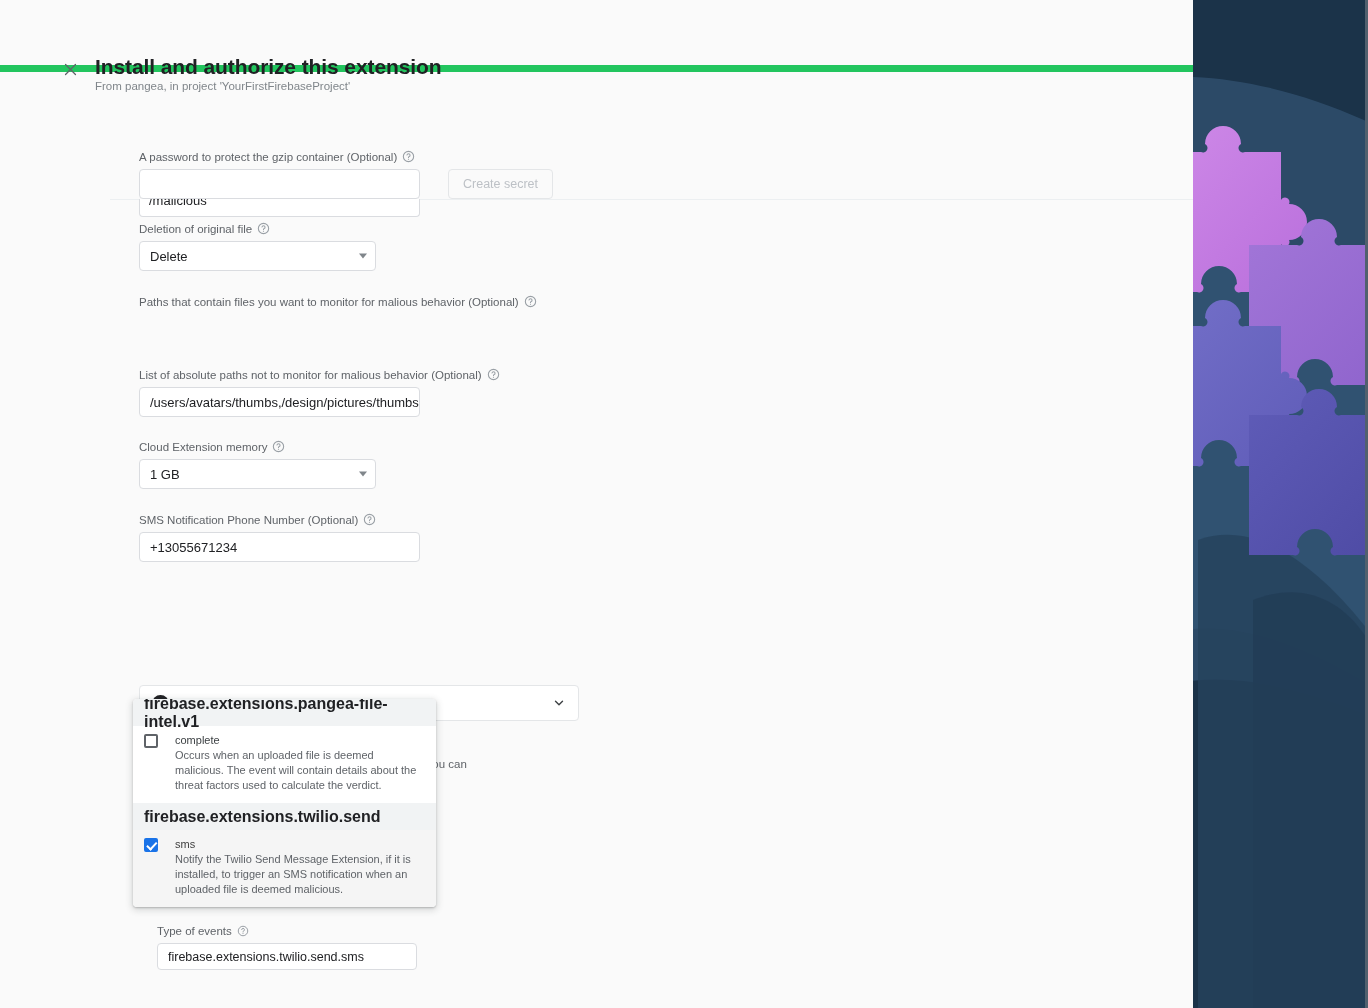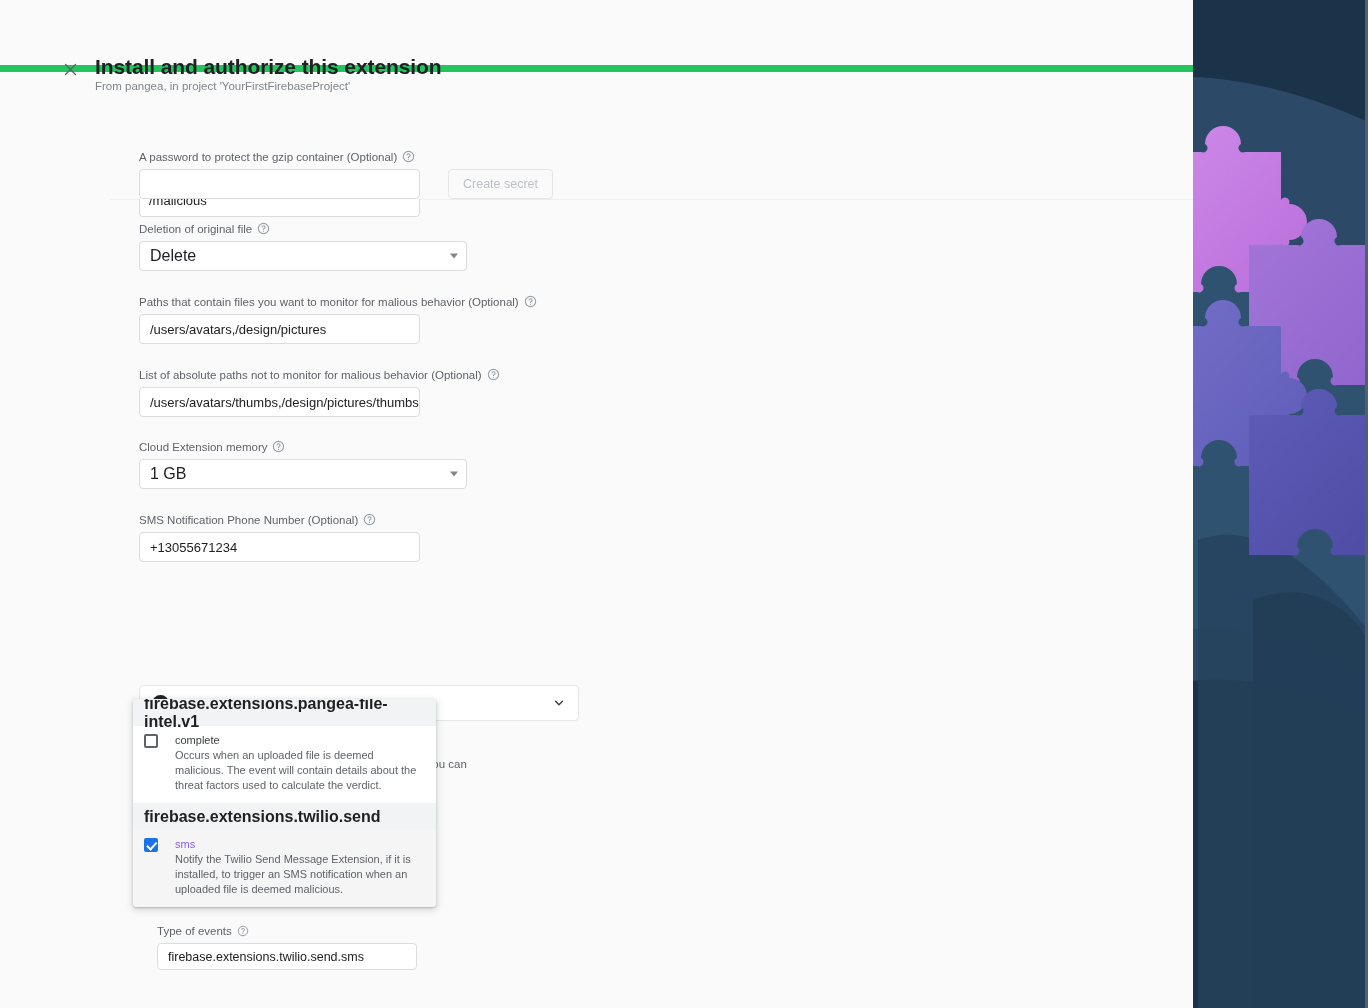--- a/index.html
+++ b/index.html
@@ -71,25 +71,25 @@
     padding: 0 10px;
     font-size: 13px; color: #202124;
     font-family: "Liberation Sans", sans-serif;
     outline: none;
     display: flex; align-items: center;
     overflow: hidden; white-space: nowrap;
   }
   .text-input.empty { color: #202124; }
 
   .select-box {
-    width: 328px; height: 30px;
+    width: 237px; height: 30px;
     border: 1px solid #dadce0; border-radius: 4px;
     background: #ffffff;
     padding: 0 10px;
-    font-size: 16px; color: #202124;
+    font-size: 13px; color: #202124;
     display: flex; align-items: center;
     position: relative; cursor: pointer;
   }
   .select-box .caret {
     position: absolute; right: 8px; top: 50%;
     transform: translateY(-50%);
     width: 0; height: 0;
     border-left: 4.5px solid transparent;
     border-right: 4.5px solid transparent;
     border-top: 5px solid #80868b;
@@ -160,21 +160,21 @@
     padding-left: 11px;
     font-size: 16px; font-weight: 700; color: #202124;
   }
   .dd-option {
     display: flex; padding: 7px 11px 10px 11px;
     cursor: pointer; background: #ffffff;
   }
   .dd-option.selected { background: #f5f5f5; }
   .dd-option-body { margin-left: 17px; padding-right: 4px; }
   .dd-option-title { font-size: 11px; color: #3c4043; line-height: 14px; }
-  .dd-option.selected .dd-option-title { color: #8b5cf6; }
+  .dd-option.selected .dd-option-title { color: #404040; }
   .dd-option-desc {
     font-size: 11px; color: #5f6368; line-height: 15px; margin-top: 1px;
   }
 
   
   .cb {
     width: 14px; height: 14px; flex: none;
     border-radius: 2px; position: relative;
     margin-top: 1px;
   }
@@ -299,23 +299,20 @@
       <div class="field" style="left:139px; top:195px;">
         <div class="field-label">
           <span>Paths that contain files you want to monitor for malious behavior (Optional)</span>
           <span class="help-icon">
             <svg width="13" height="13" viewBox="0 0 24 24" fill="none" stroke="currentColor" stroke-width="2">
               <circle cx="12" cy="12" r="9.5"></circle>
               <path d="M9.3 9.2a2.8 2.8 0 1 1 3.4 3.1c-.5.2-.7.6-.7 1.1v.6" stroke-linecap="round"></path>
               <circle cx="12" cy="17.1" r="1.1" fill="currentColor" stroke="none"></circle>
             </svg>
           </span>
-        </div>
-        <div class="text-input">
-          <span>/users/avatars,/design/pictures</span>
         </div>
       </div>
 
       <div class="field" style="left:139px; top:268px;">
         <div class="field-label">
           <span>List of absolute paths not to monitor for malious behavior (Optional)</span>
           <span class="help-icon">
             <svg width="13" height="13" viewBox="0 0 24 24" fill="none" stroke="currentColor" stroke-width="2">
               <circle cx="12" cy="12" r="9.5"></circle>
               <path d="M9.3 9.2a2.8 2.8 0 1 1 3.4 3.1c-.5.2-.7.6-.7 1.1v.6" stroke-linecap="round"></path>

